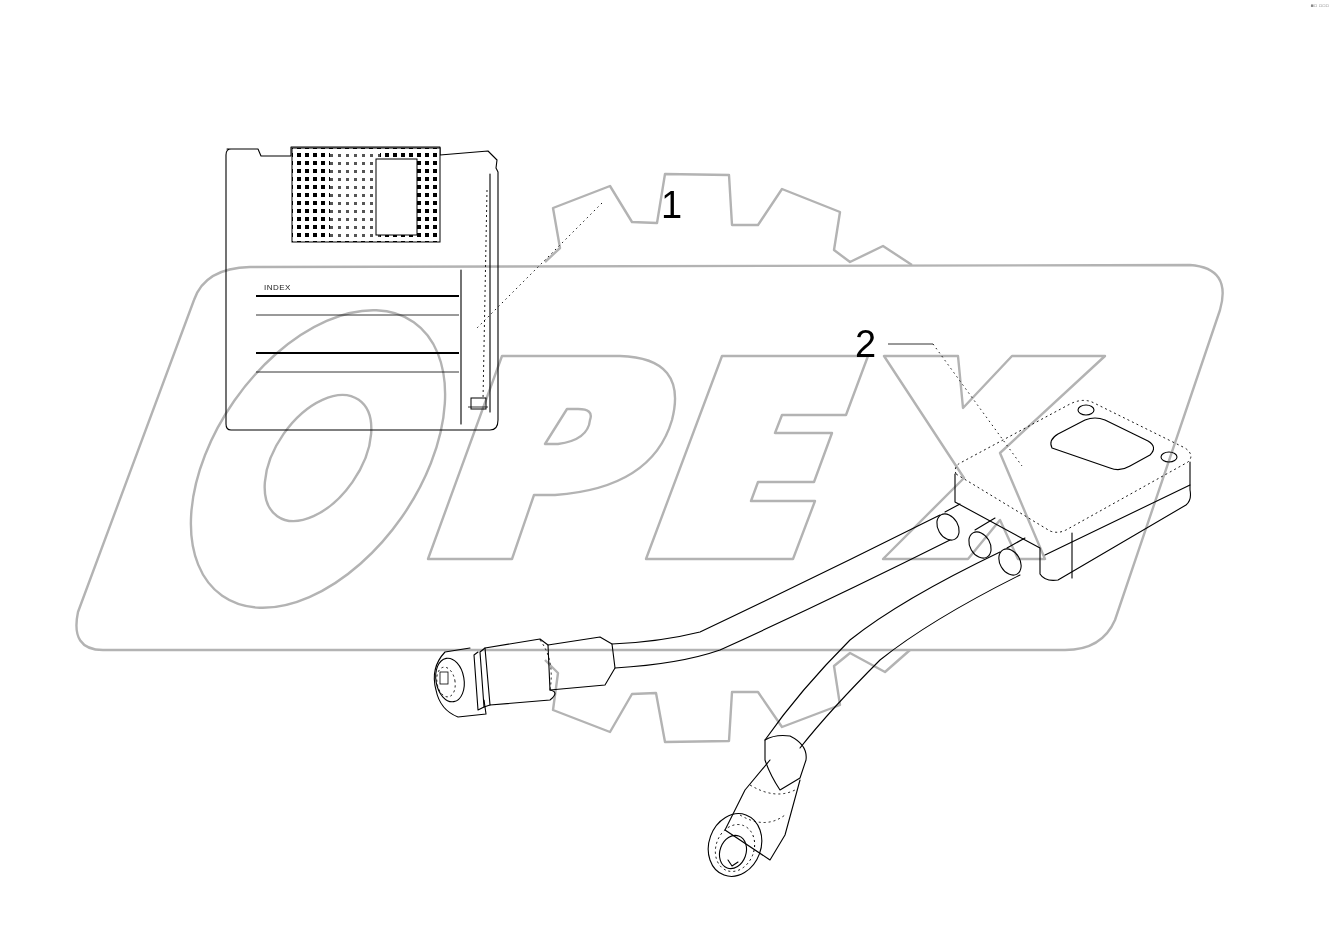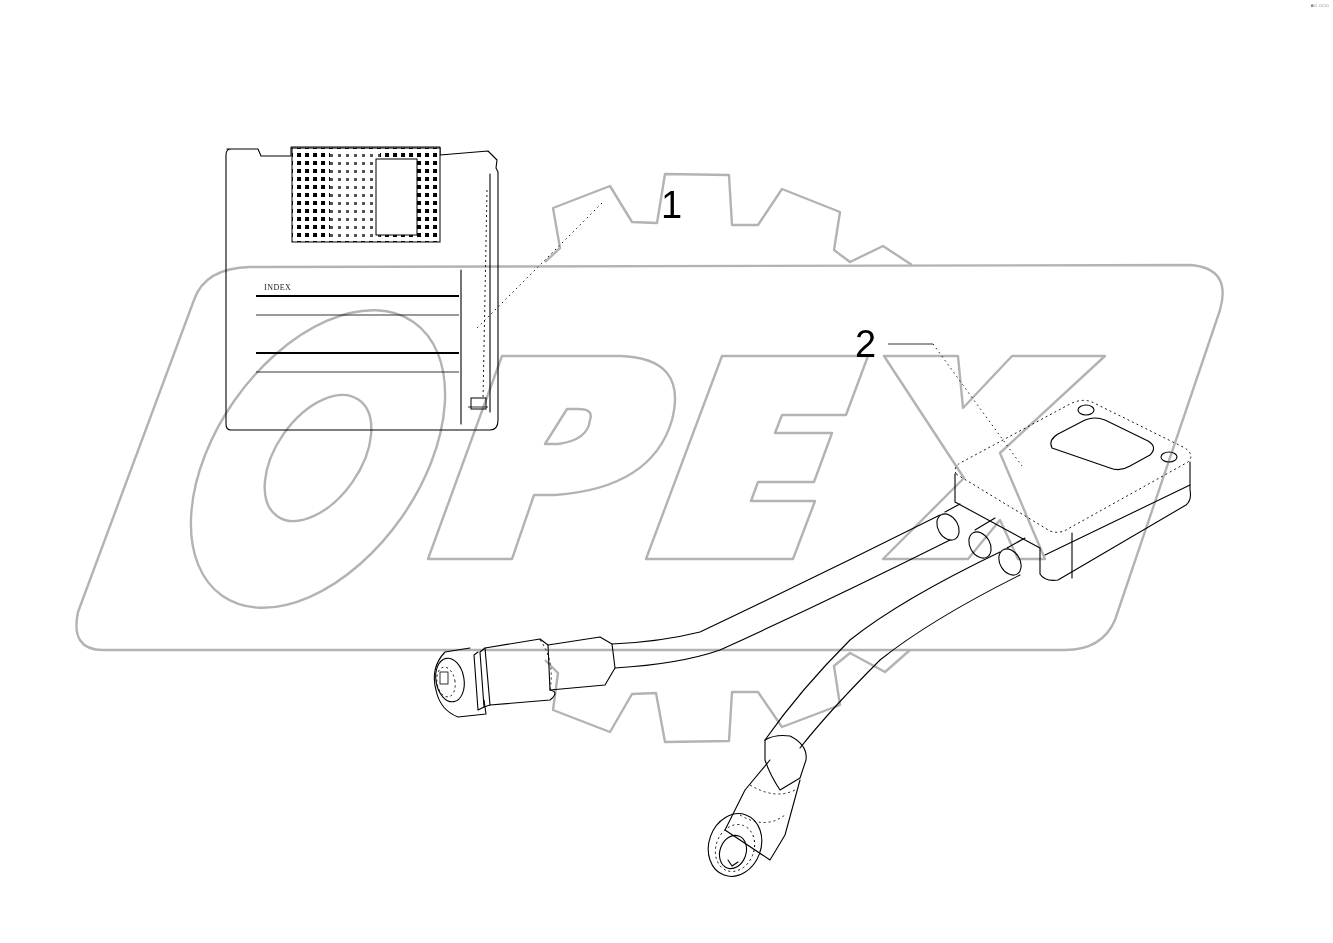--- a/index.html
+++ b/index.html
@@ -62,21 +62,21 @@
       font-size: 38px;
       line-height: 38px;
       color: #000;
     }
     #callout-1 { left: 661px; top: 186px; }
     #callout-2 { left: 855px; top: 325px; }
     .disk-label-text {
       position: absolute;
       left: 264px;
       top: 283px;
-      font-family: Liberation Serif, serif;
+      font-family: Liberation Sans, sans-serif;
       font-size: 8px;
       letter-spacing: 0.5px;
       color: #222;
     }
     .corner-mark {
       position: absolute;
       right: 4px;
       top: 2px;
       font-family: "DejaVu Sans", sans-serif;
       font-size: 5px;

